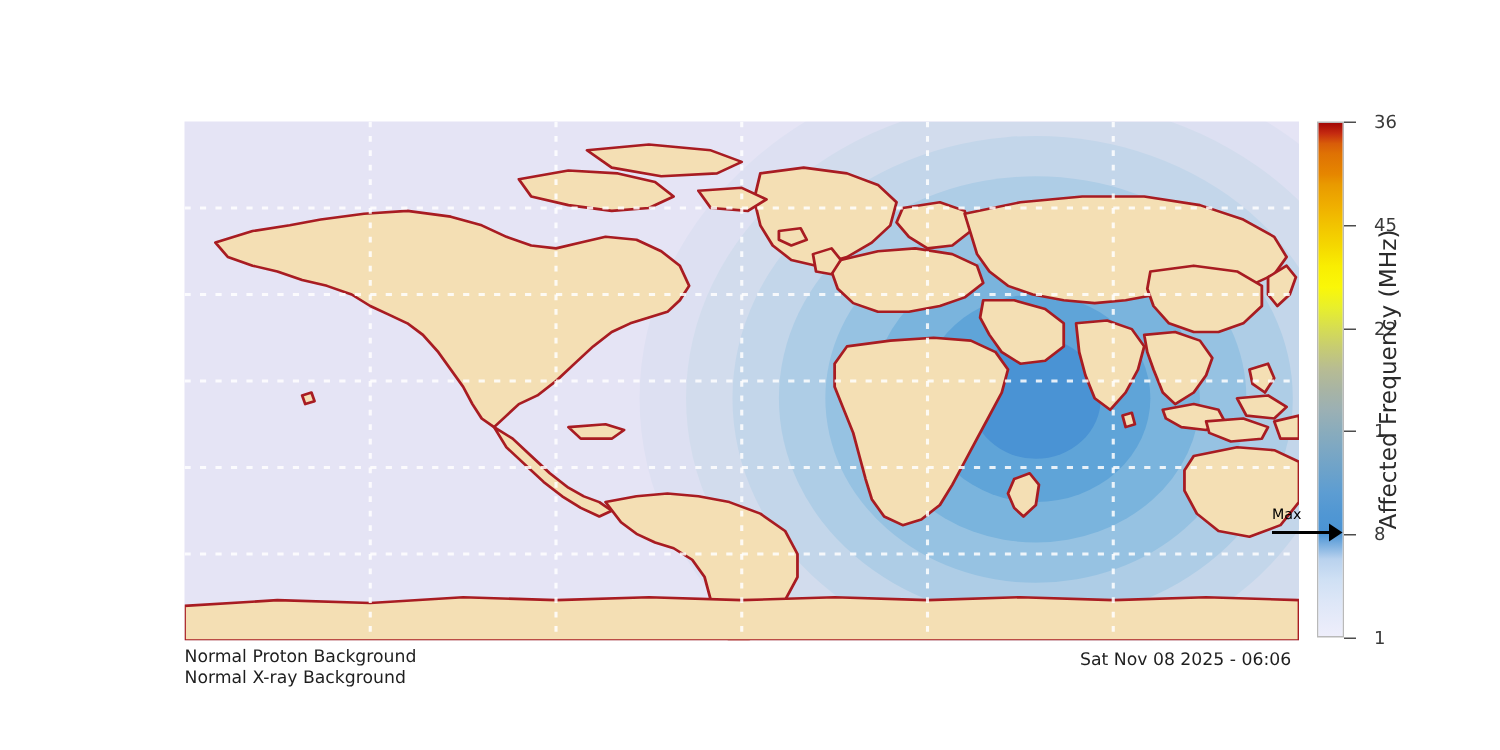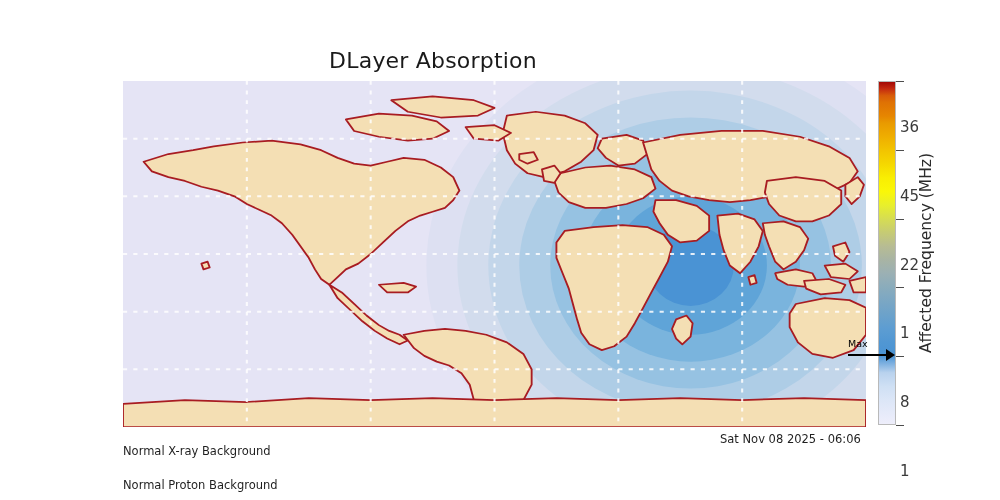--- a/index.html
+++ b/index.html
@@ -29,55 +29,54 @@
   .land{fill:#f4dfb4;stroke:#a81c22;stroke-width:.9;stroke-linejoin:round;}
 
   
   .cbar{
     position:absolute;left:878px;top:81px;width:18px;height:344px;
     border:1px solid #b9b9b9;box-sizing:border-box;
   }
   .cbar-grad{position:absolute;inset:0;}
   .cb-ticks{position:absolute;left:896px;top:81px;width:60px;height:344px;}
   .cb-tick{position:absolute;left:0;width:8px;height:1px;background:#4d4d4d;}
-  .cb-tlabel{position:absolute;left:4px;font-size:15px;color:#3a3a3a;transform:translateY(-50%);margin-top:46px;}
+  .cb-tlabel{position:absolute;left:20px;font-size:12px;color:#3a3a3a;transform:translateY(-50%);}
   .cb-title{
     position:absolute;left:916px;top:81px;height:344px;width:20px;
     display:flex;align-items:center;justify-content:center;
   }
   .cb-title span{
     transform:rotate(-90deg);white-space:nowrap;
     font-size:15.5px;color:#2b2b2b;
   }
   
   .maxmark{position:absolute;left:845px;top:338px;width:52px;height:26px;}
   .maxmark .mlabel{position:absolute;left:3px;top:0;font-size:9.5px;color:#000;}
   .maxmark .mline{position:absolute;left:3px;top:16px;width:40px;height:2px;background:#000;}
   .maxmark .mhead{
     position:absolute;left:41px;top:11px;width:0;height:0;
     border-top:6px solid transparent;border-bottom:6px solid transparent;
     border-left:9px solid #000;
   }
 
   
   .note{position:absolute;font-size:11.5px;color:#1f1f1f;}
-  .note-l1{left:123px;top:430px;margin-top:48px;}
+  .note-l1{left:123px;top:430px;}
   .note-l2{left:123px;top:444px;}
   .note-date{left:720px;top:432px;}
   .credit{
     position:absolute;left:10px;top:475px;font-size:11.5px;
     font-style:italic;font-weight:bold;color:#1a1a1a;
   }
 </style>
 </head>
 <body>
 
 <div id="root">
 
-  <div class="title">DLayer Absorption</div>
 
   <div class="map-frame">
 
     <div class="map-layer">
       <svg viewBox="0 0 360 180" preserveAspectRatio="none">
         <defs>
           <clipPath id="mapclip">
               <rect x="0" y="0" width="360" height="180"></rect>
             </clipPath>
         </defs>

